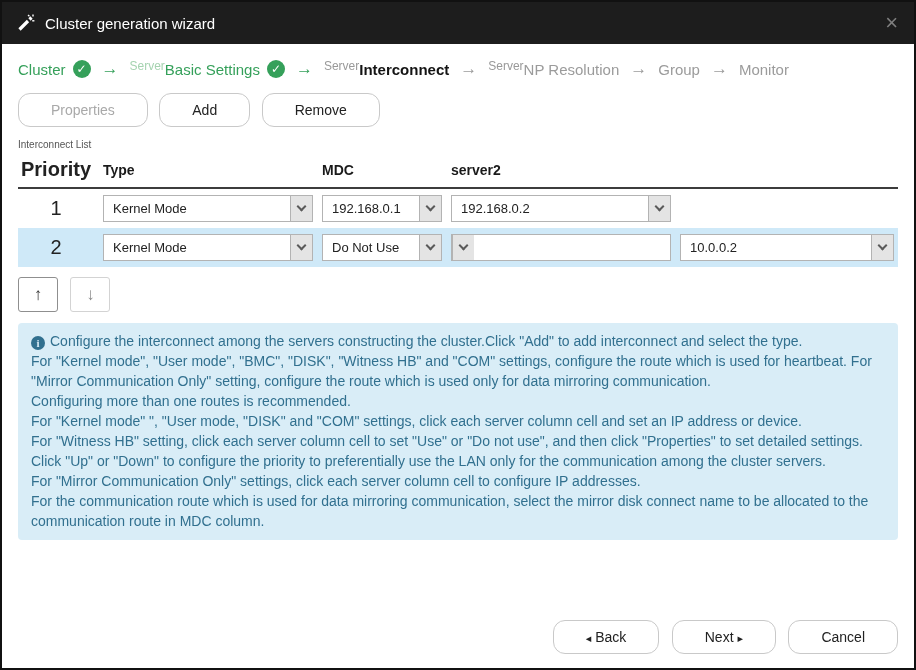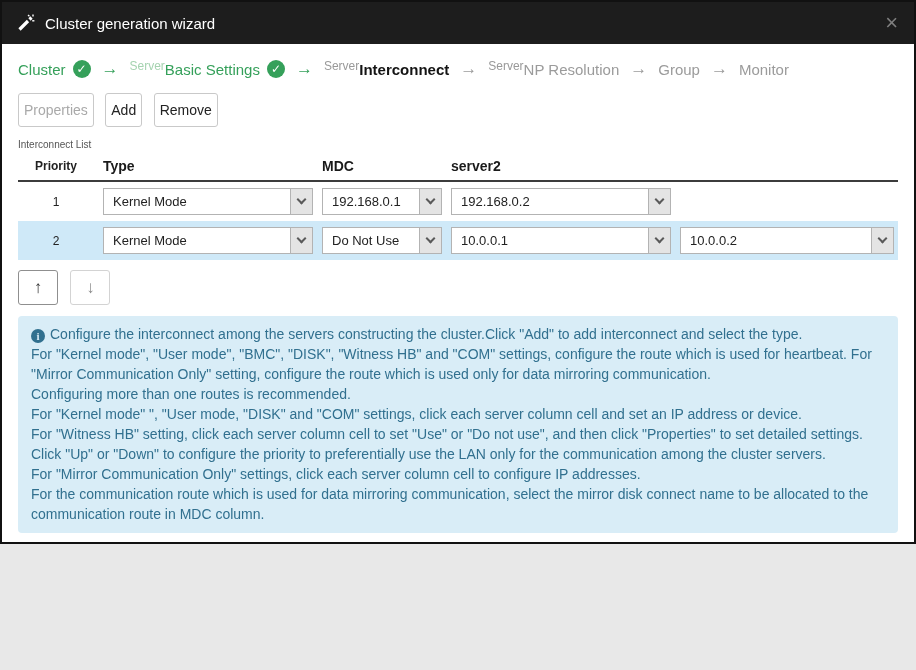--- a/index.html
+++ b/index.html
@@ -1,20 +1,20 @@
 <!DOCTYPE html>
 <html><head>
 <meta charset="utf-8">
 <style>
   * { box-sizing: border-box; margin: 0; padding: 0; }
   html, body { width: 916px; height: 670px; background: #e8e8e8; }
   body { font-family: "Liberation Sans", "DejaVu Sans", sans-serif; }
 
   .dialog {
-    width: 916px; height: 544px;
+    width: 916px; height: 670px;
     background: #ffffff;
     border: 2px solid #111111;
     display: flex; flex-direction: column;
   }
 
   
   .titlebar {
     height: 42px; flex: 0 0 42px;
     background: #1d1d1d; color: #ffffff;
     display: flex; align-items: center;
@@ -45,41 +45,41 @@
     text-align: center; margin-left: 7px; font-weight: 700;
   }
   .arrow { font-size: 17px; font-weight: 700; margin: 0 11px 1px 11px; }
   .arrow.green { color: #35a05a; }
   .arrow.gray  { color: #9b9b9b; }
 
   
   .toolbar { margin: 13px 16px 0 16px; }
   .btn {
     display: inline-block; background: #ffffff; border: 1px solid #c9c9c9;
-    border-radius: 3px; padding: 8px 5px; font-size: 14px; color: #222222;
+    border-radius: 12px; padding: 8px 32px; font-size: 14px; color: #222222;
     margin-right: 7px; cursor: pointer;
   }
   .btn.disabled { color: #a9a9a9; cursor: default; }
 
   
   .list-title { margin: 12px 16px 6px 16px; font-size: 10px; color: #555555; }
   .grid {
     display: grid;
     grid-template-columns: 76px 210px 120px 220px 214px;
     column-gap: 9px; align-items: center;
   }
   .table { margin: 0 16px; }
   .thead {
     font-weight: 700; font-size: 14px; color: #1a1a1a;
     padding: 2px 0 6px 0; border-bottom: 2px solid #3c3c3c;
   }
   .thead .c-priority { text-align: center; }
   .row { padding: 6px 0; }
   .row.selected { background: #cfe9f8; }
-  .c-priority { text-align: center; font-size: 12px; color: #222222; }
+  .c-priority { text-align: center; font-size: 20px; color: #222222; }
 
   .dropdown {
     display: flex; align-items: stretch; height: 27px;
     background: #ffffff; border: 1px solid #b3b3b3;
   }
   .dropdown .value {
     flex: 1; font-size: 13px; color: #222222; padding-left: 9px;
     display: flex; align-items: center; overflow: hidden;
   }
   .dropdown .dd-btn {
@@ -232,21 +232,20 @@
             <span class="chev"></span>
           </span>
       </div>
       <div class="dropdown">
         <span class="value">Do Not Use</span>
         <span class="dd-btn">
             <span class="chev"></span>
           </span>
       </div>
       <div class="dropdown">
-        <span class="value">10.0.0.1</span>
         <span class="dd-btn">
             <span class="chev"></span>
           </span>
       </div>
       <div class="dropdown">
         <span class="value">10.0.0.2</span>
         <span class="dd-btn">
             <span class="chev"></span>
           </span>
       </div>
@@ -266,14 +265,19 @@
     <div><span class="info-icon">i</span><span>Configure the interconnect among the servers constructing the cluster.Click "Add" to add interconnect and select the type.</span></div>
     <div>For "Kernel mode", "User mode", "BMC", "DISK", "Witness HB" and "COM" settings, configure the route which is used for heartbeat. For "Mirror Communication Only" setting, configure the route which is used only for data mirroring communication.</div>
     <div>Configuring more than one routes is recommended.</div>
     <div>For "Kernel mode" ", "User mode, "DISK" and "COM" settings, click each server column cell and set an IP address or device.</div>
     <div>For "Witness HB" setting, click each server column cell to set "Use" or "Do not use", and then click "Properties" to set detailed settings.</div>
     <div>Click "Up" or "Down" to configure the priority to preferentially use the LAN only for the communication among the cluster servers.</div>
     <div>For "Mirror Communication Only" settings, click each server column cell to configure IP addresses.</div>
     <div>For the communication route which is used for data mirroring communication, select the mirror disk connect name to be allocated to the communication route in MDC column.</div>
   </div>
 
+  <div class="footer">
+    <span class="btn"><span class="tri">◂</span> <span>Back</span></span>
+    <span class="btn"><span>Next</span> <span class="tri">▸</span></span>
+    <span class="btn">Cancel</span>
+  </div>
 
 </div>
 
 </body></html>

